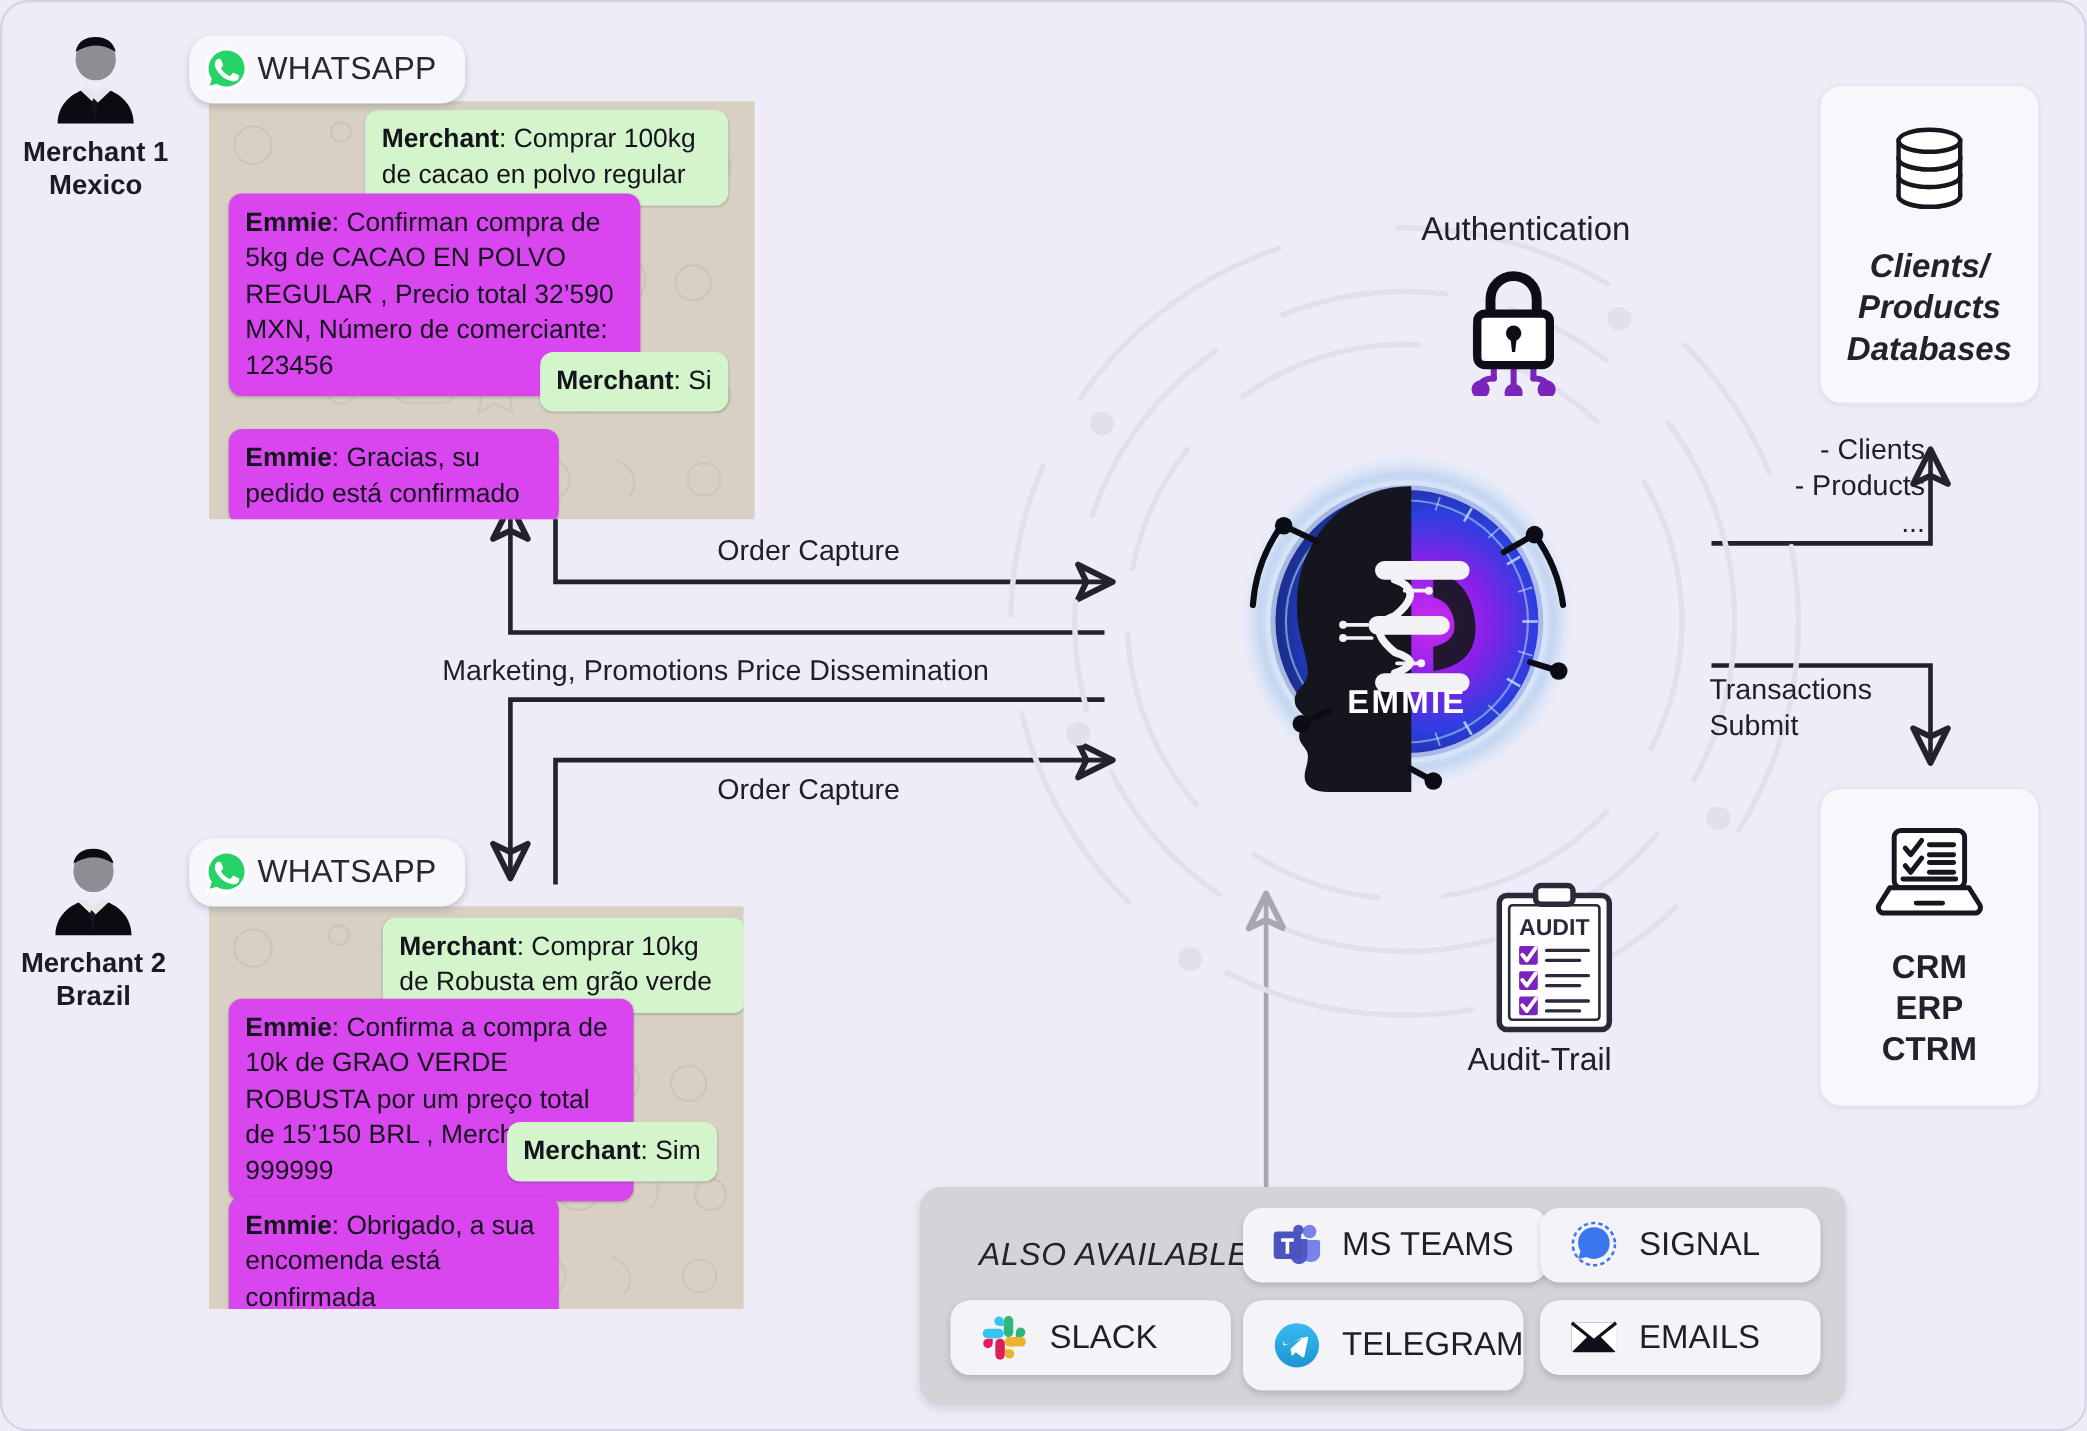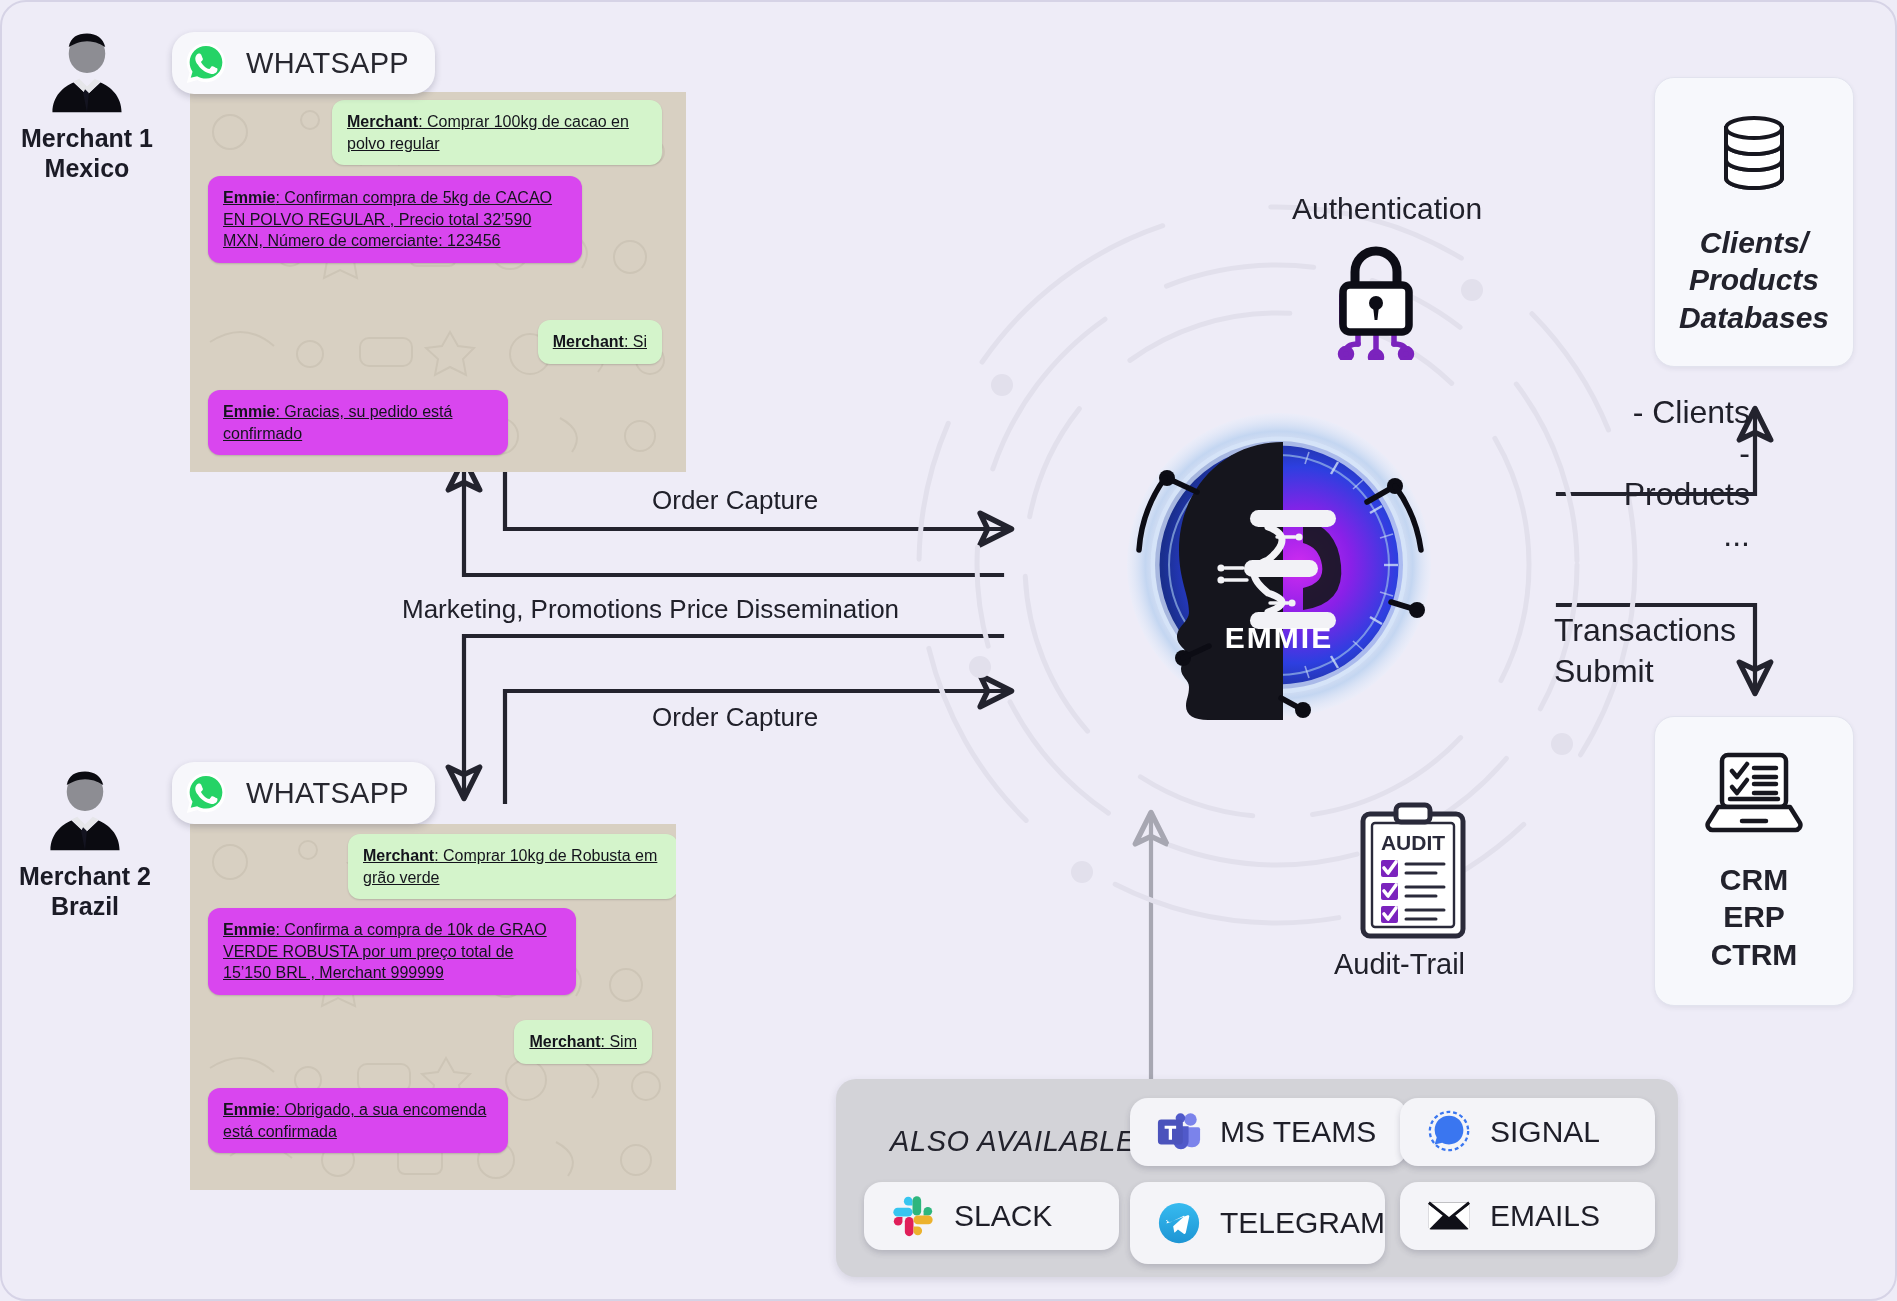--- a/index.html
+++ b/index.html
@@ -24,59 +24,58 @@
     font-size: 25px; font-weight: bold; color: #1b1b26;
     line-height: 1.18; margin-top: 4px; white-space: pre-line;
   }
   .avatar { width: 96px; height: 96px; margin: 0 auto; display: block; }
 
   
   .chat-wrap { position: absolute; }
   .wa-badge {
     position: absolute; z-index: 6;
     left: 0; top: 0;
-    display: flex; align-items: center; gap: 18px;
+    display: flex; align-items: center; gap: 6px;
     background: #f7f7fb; border-radius: 22px;
     padding: 9px 26px 9px 12px;
     box-shadow: 0 3px 7px rgba(40,40,70,.22);
   }
   .wa-badge-label { font-size: 29px; color: #27272f; letter-spacing: .3px; }
   .wa-logo { width: 44px; height: 44px; display: block; }
 
   .chat-body {
     position: absolute;
     background: #d8d0c2;
     overflow: hidden;
   }
   .chat-doodle { position: absolute; inset: 0; opacity: .34; }
 
   .bubble {
     position: relative;
-    font-size: 16px; line-height: 1.35;
+    font-size: 24px; line-height: 1.35;
     color: #14141c;
     padding: 11px 15px;
     border-radius: 12px;
     width: max-content;
     max-width: 330px;
     box-shadow: 0 1px 2px rgba(0,0,0,.16);
-    text-decoration: underline;
   }
   .bubble b { font-weight: bold; }
   .bub-in  { background: #d946ef; }
   .bub-out { background: #d4f4cb; }
   .row { position: absolute; display: flex; }
   .row.right { justify-content: flex-end; }
 
   
   .flow-label {
     position: absolute; font-size: 26px; color: #20202a;
     white-space: nowrap;
   }
   .side-label {
-    position: absolute; font-size: 32px; color: #20202a;
+    position: absolute; font-size: 26px; color: #20202a;
     line-height: 1.28; white-space: pre-line;
   }
   svg.wires { position: absolute; inset: 0; width: 1897px; height: 1301px; pointer-events: none; }
 
   
   .card {
     position: absolute;
     background: #f7f8fc;
     border: 1.5px solid #e2e3ee;
     border-radius: 20px;

